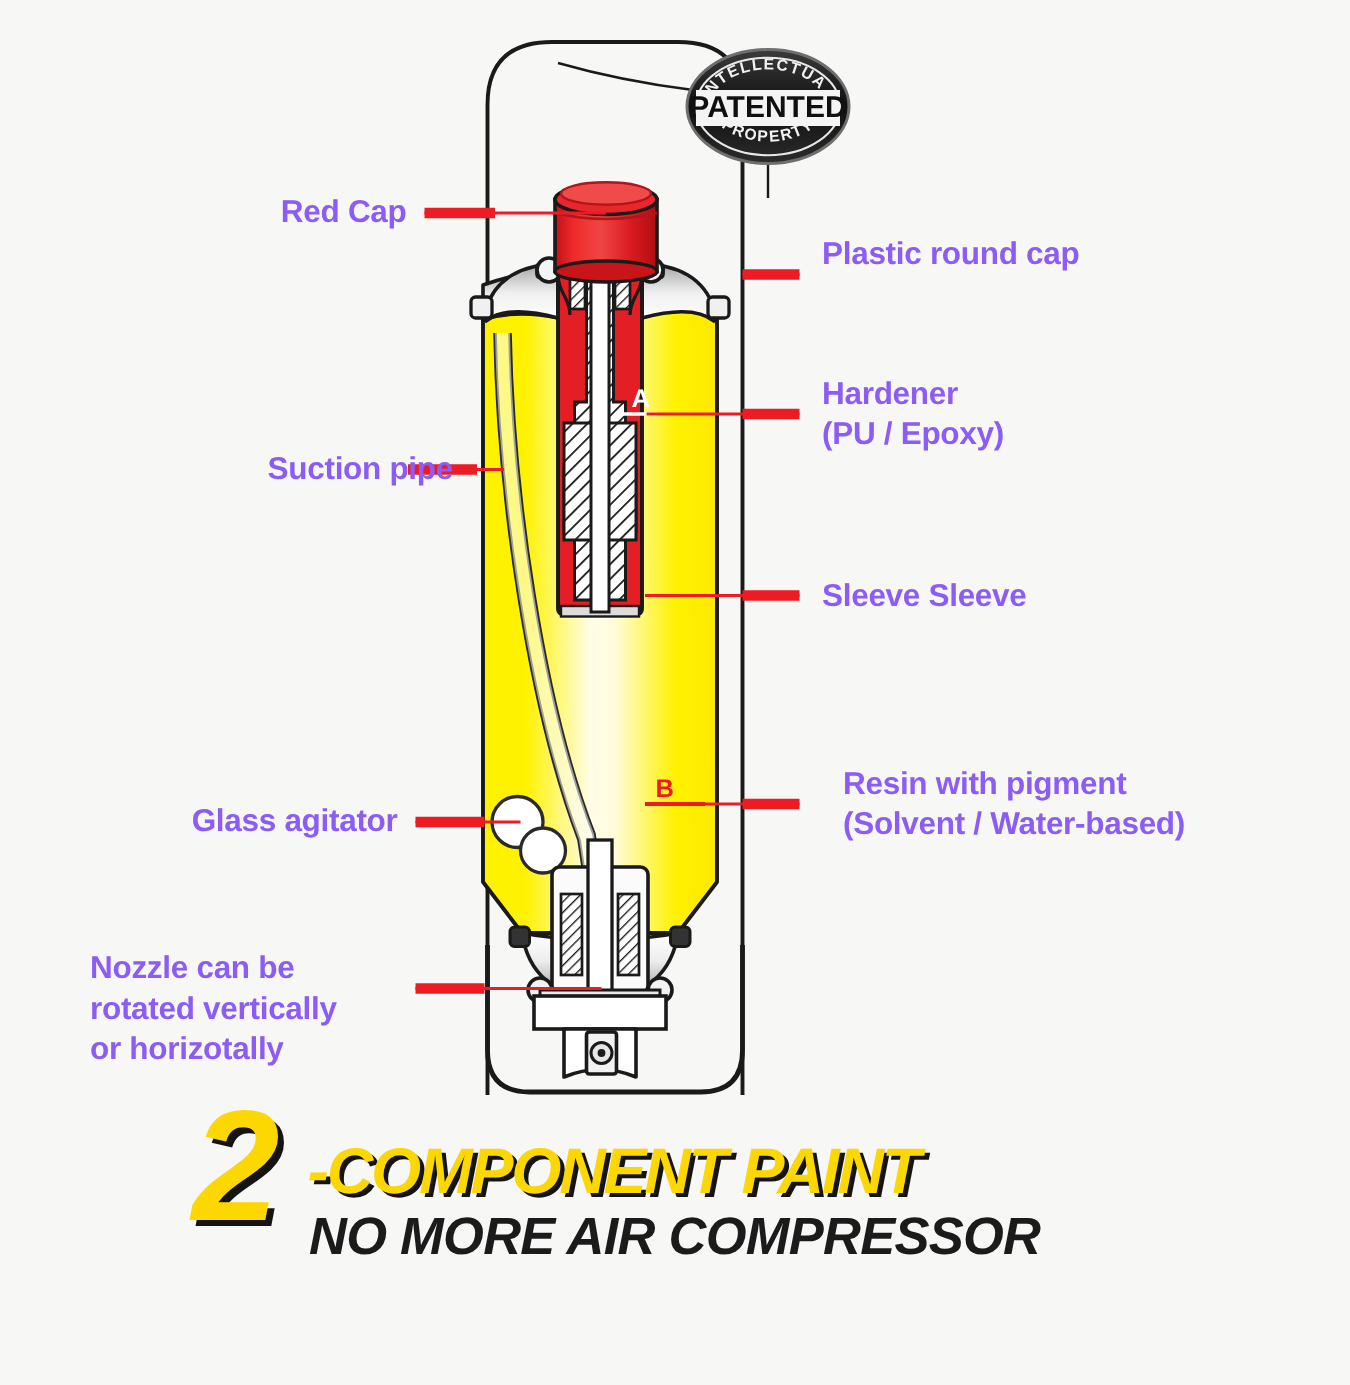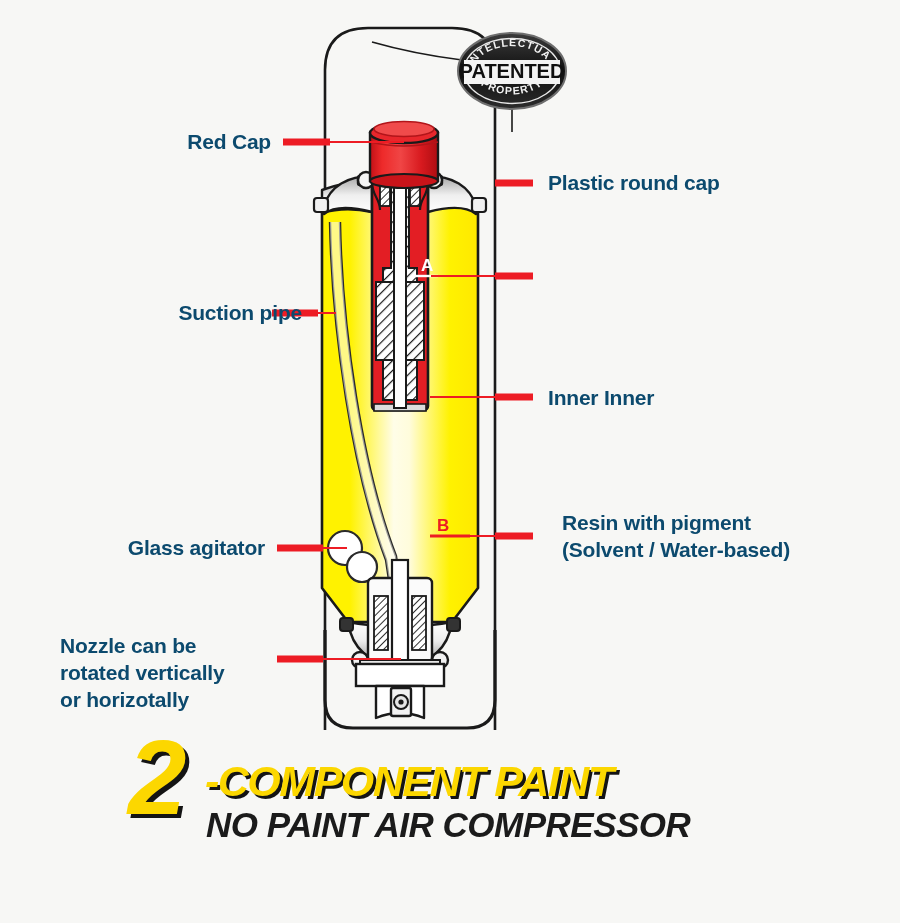--- a/index.html
+++ b/index.html
@@ -22,21 +22,21 @@
     width: 900px;
     height: 923px;
   }
 
   .label {
     position: absolute;
     font-family: "Liberation Sans", sans-serif;
     font-weight: bold;
     font-size: 21px;
     line-height: 27px;
-    color: #0c4a6e;
+    color: #8b5cf6;
     letter-spacing: -0.2px;
     white-space: pre;
   }
   .label.right  { text-align: left;  }
   .label.left   { text-align: right; }
   .label.center { }
 
   
   #headline {
     position: absolute;
@@ -303,28 +303,30 @@
   <div class="label left" style="left:0; top:128px; width:271px;">Red Cap</div>
 
   <div class="label left" style="left:0; top:299px; width:260px;padding-left:42px;">Suction pipe</div>
 
   <div class="label left" style="left:0; top:534px; width:265px;">Glass agitator</div>
 
   <div class="label center" style="left:60px; top:632px; width:210px;">Nozzle can be
 rotated vertically
 or horizotally</div>
 
-  <div class="label right" style="left:548px; top:169px; width:340px;">Plastic round cap</div>
-
-
-  <div class="label right" style="left:548px; top:384px; width:340px;">Inner Inner</div>
+  <div class="label right" style="left:548px; top:156px; width:340px;">Plastic round cap</div>
+
+  <div class="label right" style="left:548px; top:249px; width:340px;">Hardener
+(PU / Epoxy)</div>
+
+  <div class="label right" style="left:548px; top:384px; width:340px;">Sleeve Sleeve</div>
 
   <div class="label right" style="left:562px; top:509px; width:350px;">Resin with pigment
 (Solvent / Water-based)</div>
 
   
   <div id="headline">
     <span class="hl-two">2</span>
     <span class="hl-main">-COMPONENT PAINT</span>
-    <span class="hl-sub">NO PAINT AIR COMPRESSOR</span>
+    <span class="hl-sub">NO MORE AIR COMPRESSOR</span>
   </div>
 
 </div>
 
 </body></html>

